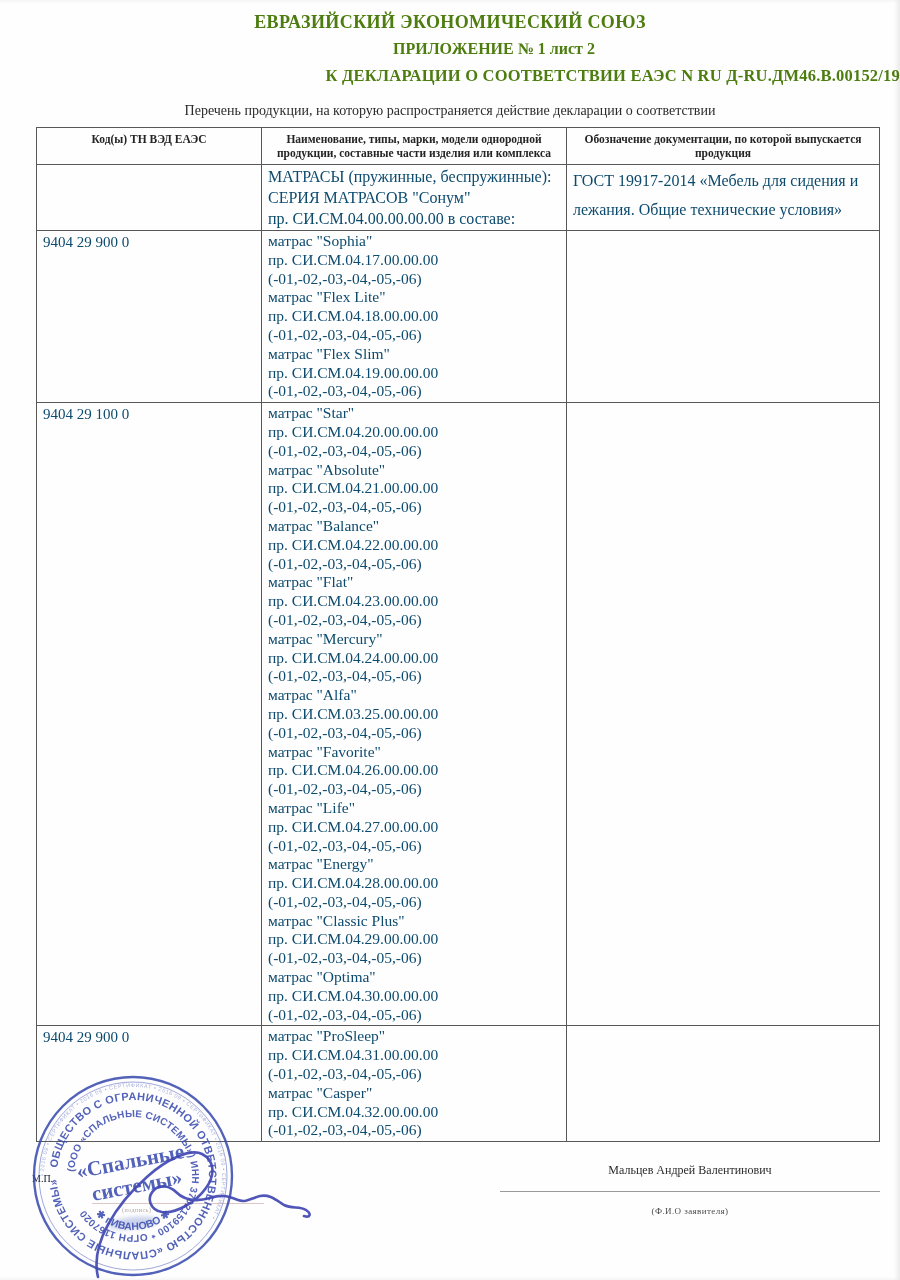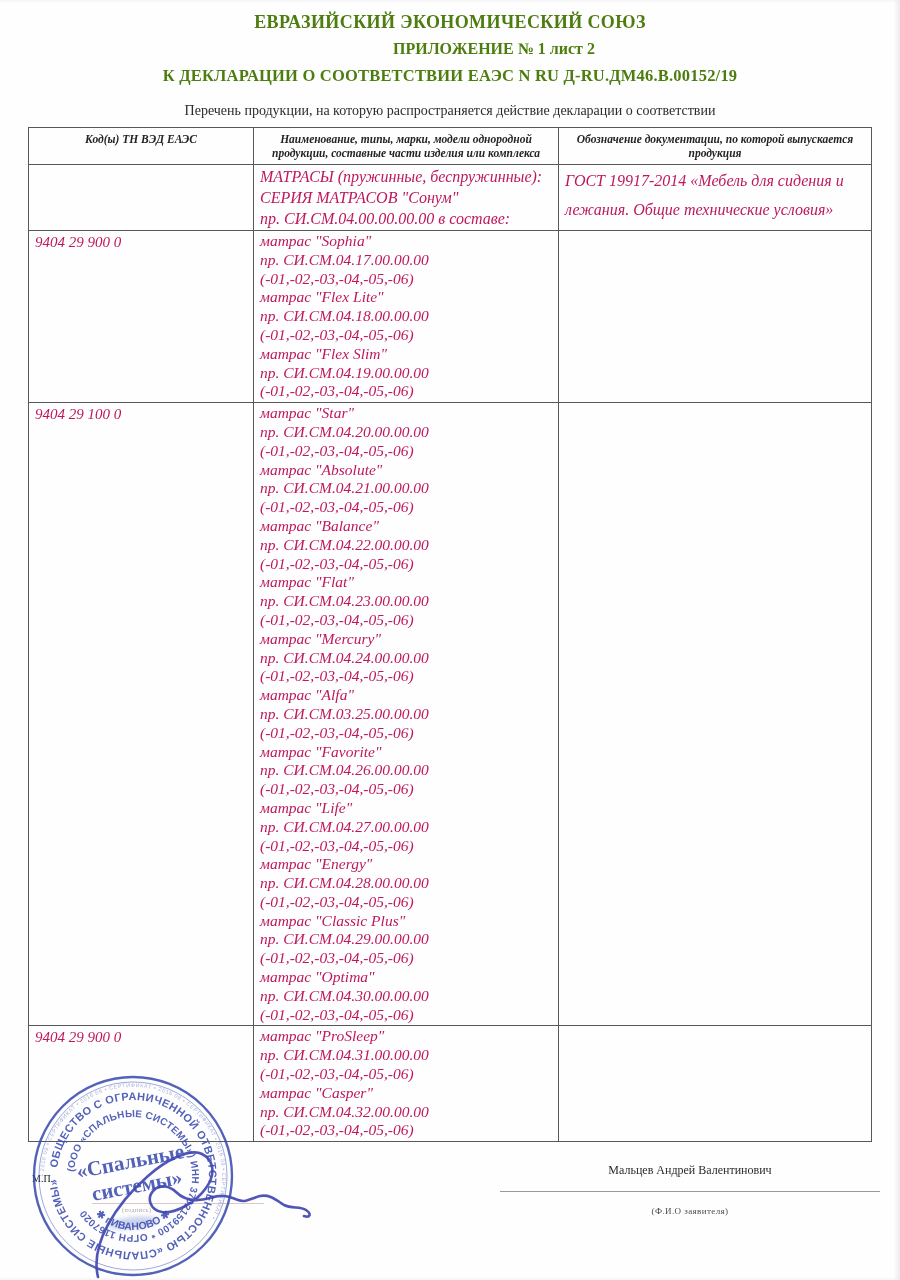--- a/index.html
+++ b/index.html
@@ -5,32 +5,32 @@
   html,body{margin:0;padding:0;background:#e8e8e8;}
   .page{
     position:relative;width:900px;height:1280px;margin:0 auto;
     background:#fefefe;overflow:hidden;
     font-family:"Liberation Serif","DejaVu Serif",serif;color:#2e2e2e;
     box-shadow:inset -3px 0 4px rgba(0,0,0,.08);
   }
   .title{position:absolute;left:0;width:100%;text-align:center;font-weight:bold;color:#4d7c0f;}
   .t1{top:12px;font-size:18px;letter-spacing:.4px;}
   .t2{top:40px;font-size:16px;padding-left:44px;}
-  .t3{top:66px;font-size:16.5px;letter-spacing:.2px;}
+  .t3{top:66px;font-size:16.5px;letter-spacing:.2px;text-align:right;}
   .subtitle{position:absolute;top:103px;left:0;width:100%;text-align:center;font-size:14px;color:#2b2b2b;}
   table.doc{
-    position:absolute;left:28px;top:127px;width:843px;
-    border-collapse:collapse;table-layout:fixed;font-style:italic;
+    position:absolute;left:36px;top:127px;width:843px;
+    border-collapse:collapse;table-layout:fixed;
   }
   table.doc th,table.doc td{border:1px solid #585858;}
   table.doc th{
     font-size:11.5px;line-height:14px;font-weight:bold;text-align:center;
     vertical-align:top;padding:4px 12px;color:#242424;
   }
-  table.doc td{vertical-align:top;padding:1px 6px;color:#be185d;}
+  table.doc td{vertical-align:top;padding:1px 6px;color:#0c4a6e;}
   td.code-cell{font-size:15px;line-height:20px;padding-left:8px;white-space:nowrap;}
   .p-line{font-size:15.5px;line-height:18.8px;white-space:nowrap;}
   tr.lead-row .p-line{font-size:16px;line-height:21px;}
   td.doc-cell{font-size:16px;line-height:29px;padding:1px 8px;}
   .mp{position:absolute;left:32px;top:1173px;font-size:10px;color:#0f172a;z-index:1;}
   .stamp{position:absolute;left:23px;top:1066px;width:220px;height:220px;z-index:2;opacity:.88;}
   .sig-line{position:absolute;left:92px;top:1203px;width:172px;height:1px;background:#dcc6c6;z-index:1;}
   .sig-caption{position:absolute;left:122px;top:1207px;font-size:6px;color:#b3a2a2;letter-spacing:.5px;z-index:1;}
   .sig-smudge{
     position:absolute;left:108px;top:1217px;width:50px;height:12px;border-radius:50%;

